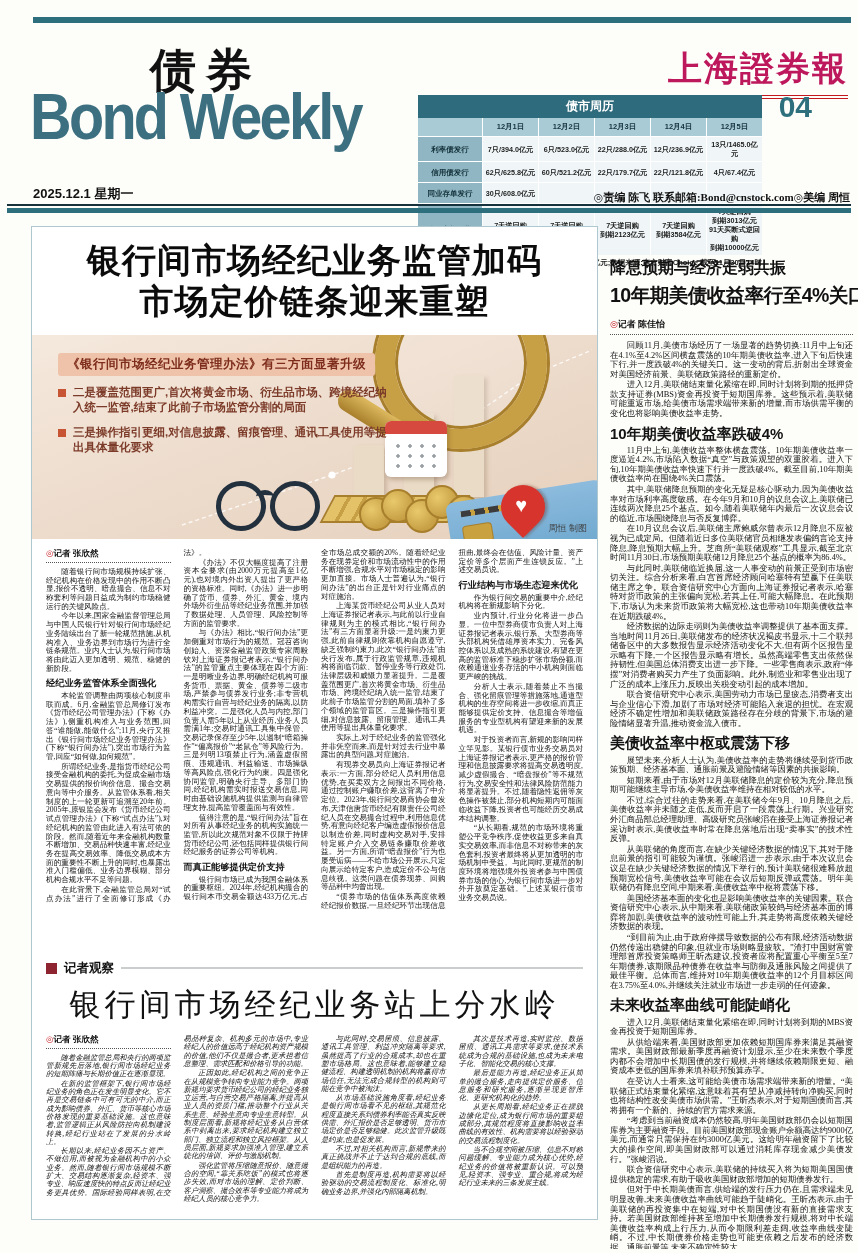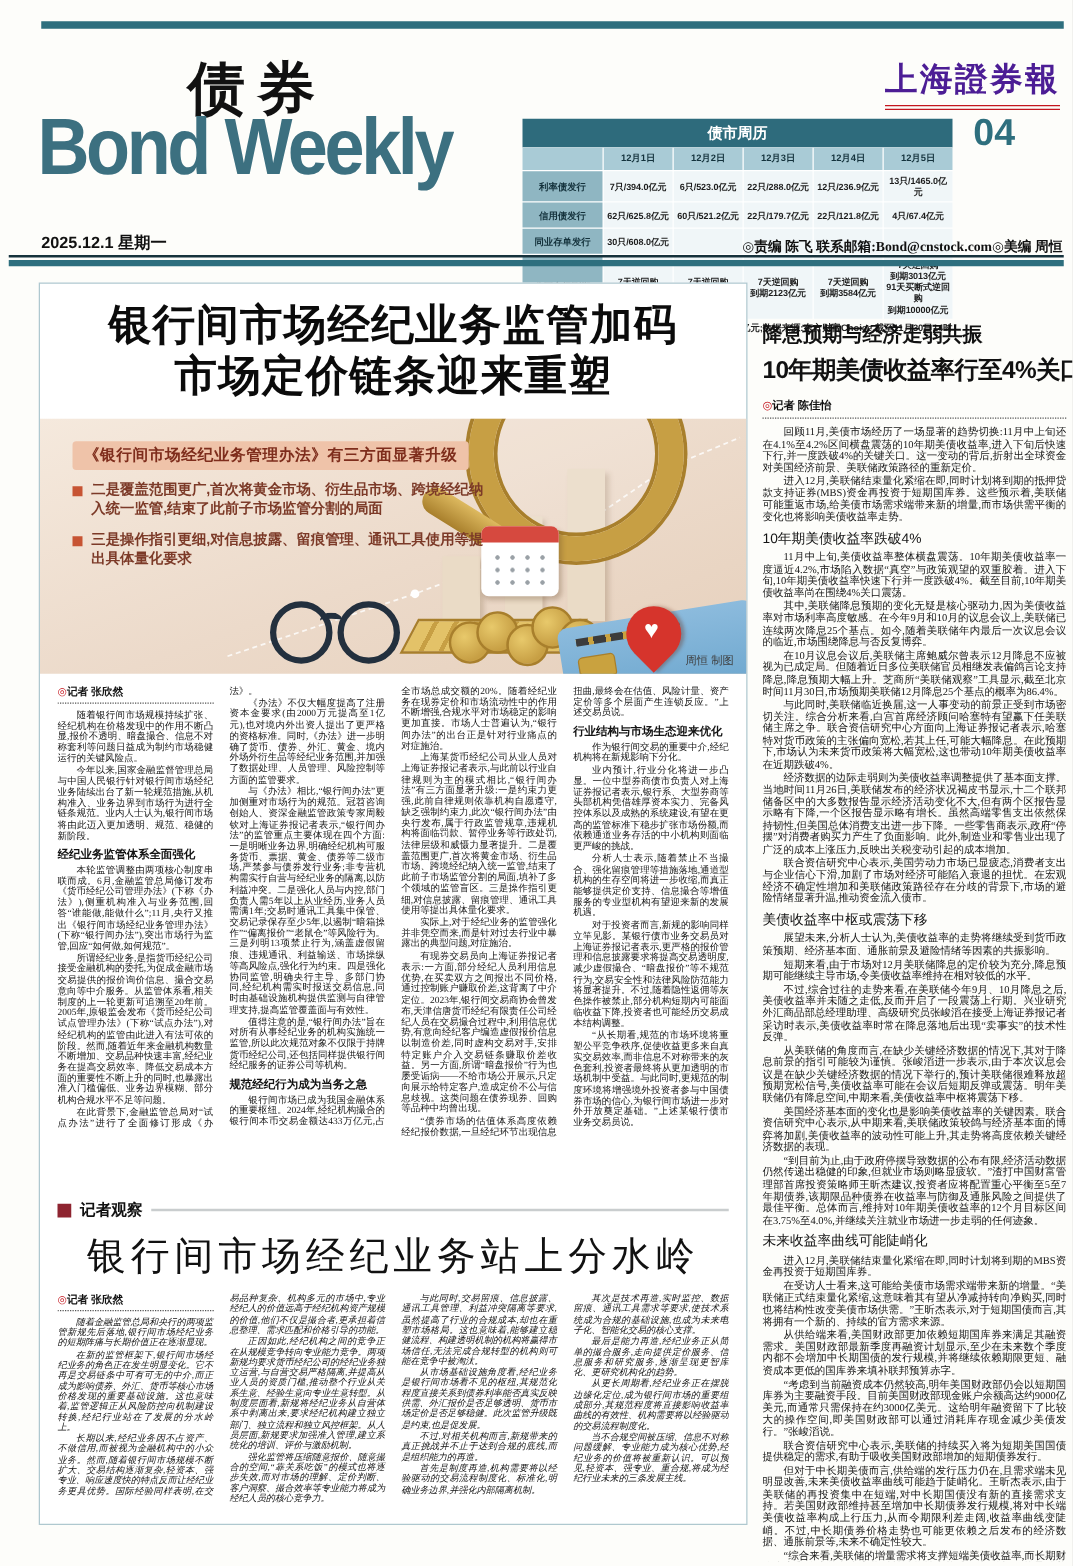--- a/index.html
+++ b/index.html
@@ -5,21 +5,21 @@
   html,body{margin:0;padding:0;background:#e8e8e4}
   .page{position:relative;width:858px;height:1253px;margin:0 auto;background:#fdfdfa;overflow:hidden;
         font-family:"Liberation Serif","DejaVu Serif",serif;color:#111}
 
   
   .top-rule{position:absolute;left:33px;right:7px;top:17px;height:6px;background:#2E6F7E}
   .cn-title{position:absolute;left:150px;top:40px;font-size:46px;letter-spacing:10px;font-weight:600}
   .en-title{position:absolute;left:30px;top:80px;font-size:64px;font-weight:800;color:#3C7080;
             font-family:"Liberation Sans","DejaVu Sans",sans-serif;letter-spacing:-3px;white-space:nowrap;
             transform:scaleX(.9);transform-origin:left top}
-  .paper-logo{position:absolute;right:10px;top:46px;color:#4c1d95;font-size:26px;font-weight:700;
+  .paper-logo{position:absolute;right:10px;top:46px;color:#be185d;font-size:34px;font-weight:700;
               letter-spacing:2px;border-bottom:4px double #C4161E;padding-bottom:3px}
   .page-num{position:absolute;right:46px;top:90px;color:#2E6F7E;font-size:30px;font-weight:700;
             font-family:"Liberation Sans",sans-serif}
 
   
   .calendar{position:absolute;left:418px;top:95px;width:344px;font-family:"Liberation Sans","DejaVu Sans",sans-serif}
   .cal-title{background:#2E6B7C;color:#fff;text-align:center;font-size:12px;font-weight:700;padding:3px 0}
   .cal-grid{display:grid;grid-template-columns:64px repeat(5,1fr);gap:1px;background:#fff}
   .cal-head{background:#A9CBD6;color:#14323C;font-size:7.5px;font-weight:700;text-align:center;padding:4px 0}
   .cal-label{background:#8FB6C2;color:#14323C;font-size:7.5px;font-weight:700;display:flex;align-items:center;
@@ -98,21 +98,21 @@
 
   
   .rcol{position:absolute;left:610px;top:258px;width:243px}
   .kicker{font-size:16px;font-weight:700;font-family:"Liberation Sans","DejaVu Sans",sans-serif}
   .rtitle{font-size:19.5px;font-weight:800;font-family:"Liberation Sans","DejaVu Sans",sans-serif;
           letter-spacing:-.5px;margin-top:3px;white-space:nowrap}
   .rrep{margin-top:9px;font-weight:700;font-size:9px;border-bottom:1px dotted #555;padding-bottom:3px}
   .rrep::first-letter{color:#C4161E}
   .rbody{margin-top:6px;height:908px;overflow:hidden;font-size:8.4px;line-height:1.14;text-align:justify;color:#141414}
   .rbody .p{text-indent:2em;margin:0 0 1px}
-  .rbody .h{font-weight:400;font-size:11px;font-family:"Liberation Sans",sans-serif;margin:6px 0 4px;text-indent:0}
+  .rbody .h{font-weight:700;font-size:15px;font-family:"Liberation Sans",sans-serif;margin:6px 0 4px;text-indent:0}
 </style>
 </head>
 <body>
 
 <div class="page">
 
   <div class="top-rule"></div>
 
   <div class="cn-title">债券</div>
   <div class="en-title">Bond Weekly</div>
@@ -232,21 +232,21 @@
         <div class="blk rep">◎记者 张欣然</div>
         <div class="blk p">随着银行间市场规模持续扩张、经纪机构在价格发现中的作用不断凸显,报价不透明、暗盘撮合、信息不对称套利等问题日益成为制约市场稳健运行的关键风险点。</div>
         <div class="blk p">今年以来,国家金融监督管理总局与中国人民银行针对银行间市场经纪业务陆续出台了新一轮规范措施,从机构准入、业务边界到市场行为进行全链条规范。业内人士认为,银行间市场将由此迈入更加透明、规范、稳健的新阶段。</div>
         <div class="blk h">经纪业务监管体系全面强化</div>
         <div class="blk p">本轮监管调整由两项核心制度串联而成。6月,金融监管总局修订发布《货币经纪公司管理办法》(下称《办法》),侧重机构准入与业务范围,回答“谁能做,能做什么”;11月,央行又推出《银行间市场经纪业务管理办法》(下称“银行间办法”),突出市场行为监管,回应“如何做,如何规范”。</div>
         <div class="blk p">所谓经纪业务,是指货币经纪公司接受金融机构的委托,为促成金融市场交易提供的报价询价信息、撮合交易意向等中介服务。从监管体系看,相关制度的上一轮更新可追溯至20年前。2005年,原银监会发布《货币经纪公司试点管理办法》(下称“试点办法”),对经纪机构的监管由此进入有法可依的阶段。然而,随着近年来金融机构数量不断增加、交易品种快速丰富,经纪业务在提高交易效率、降低交易成本方面的重要性不断上升的同时,也暴露出准入门槛偏低、业务边界模糊、部分机构合规水平不足等问题。</div>
         <div class="blk p">在此背景下,金融监管总局对“试点办法”进行了全面修订形成《办法》。</div>
         <div class="blk p">《办法》不仅大幅度提高了注册资本金要求(由2000万元提高至1亿元),也对境内外出资人提出了更严格的资格标准。同时,《办法》进一步明确了货币、债券、外汇、黄金、境内外场外衍生品等经纪业务范围,并加强了数据处理、人员管理、风险控制等方面的监管要求。</div>
         <div class="blk p">与《办法》相比,“银行间办法”更加侧重对市场行为的规范。冠苕咨询创始人、资深金融监管政策专家周毅钦对上海证券报记者表示,“银行间办法”的监管重点主要体现在四个方面:一是明晰业务边界,明确经纪机构可服务货币、票据、黄金、债券等二级市场,严禁参与债券发行业务;非专营机构需实行自营与经纪业务的隔离,以防利益冲突。二是强化人员与内控,部门负责人需5年以上从业经历,业务人员需满1年;交易时通讯工具集中保管、交易记录保存至少5年,以遏制“暗箱操作”“偏离报价”“老鼠仓”等风险行为。三是列明13项禁止行为,涵盖虚假留痕、违规通讯、利益输送、市场操纵等高风险点,强化行为约束。四是强化协同监管,明确央行主导、多部门协同,经纪机构需实时报送交易信息,同时由基础设施机构提供监测与自律管理支持,提高监管覆盖面与有效性。</div>
         <div class="blk p">值得注意的是,“银行间办法”旨在对所有从事经纪业务的机构实施统一监管,所以此次规范对象不仅限于持牌货币经纪公司,还包括同样提供银行间经纪服务的证券公司等机构。</div>
-        <div class="blk h">规范经纪行为成为当务之急</div>
+        <div class="blk h">而真正能够提供定价支持</div>
         <div class="blk p">银行间市场已成为我国金融体系的重要枢纽。2024年,经纪机构撮合的银行间本币交易金额达433万亿元,占全市场总成交额的20%。随着经纪业务在现券定价和市场流动性中的作用不断增强,合规水平对市场稳定的影响更加直接。市场人士普遍认为,“银行间办法”的出台正是针对行业痛点的对症施治。</div>
         <div class="blk p">上海某货币经纪公司从业人员对上海证券报记者表示,与此前以行业自律规则为主的模式相比,“银行间办法”有三方面显著升级:一是约束力更强,此前自律规则依靠机构自愿遵守,缺乏强制约束力,此次“银行间办法”由央行发布,属于行政监管规章,违规机构将面临罚款、暂停业务等行政处罚,法律层级和威慑力显著提升。二是覆盖范围更广,首次将黄金市场、衍生品市场、跨境经纪纳入统一监管,结束了此前子市场监管分割的局面,填补了多个领域的监管盲区。三是操作指引更细,对信息披露、留痕管理、通讯工具使用等提出具体量化要求。</div>
         <div class="blk p">实际上,对于经纪业务的监管强化并非凭空而来,而是针对过去行业中暴露出的典型问题,对症施治。</div>
         <div class="blk p">有现券交易员向上海证券报记者表示:一方面,部分经纪人员利用信息优势,在买卖双方之间报出不同价格,通过控制账户赚取价差,这背离了中介定位。2023年,银行间交易商协会曾发布,天津信唐货币经纪有限责任公司经纪人员在交易撮合过程中,利用信息优势,有意向经纪客户编造虚假报价信息以制造价差,同时虚构交易对手,安排特定账户介入交易链条赚取价差收益。另一方面,所谓“暗盘报价”行为也屡受诟病——不给市场公开展示,只定向展示给特定客户,造成定价不公与信息歧视。这类问题在债券现券、回购等品种中均曾出现。</div>
         <div class="blk p">“债券市场的估值体系高度依赖经纪报价数据,一旦经纪环节出现信息扭曲,最终会在估值、风险计量、资产定价等多个层面产生连锁反应。”上述交易员说。</div>
         <div class="blk h">行业结构与市场生态迎来优化</div>
         <div class="blk p">作为银行间交易的重要中介,经纪机构将在新规影响下分化。</div>
         <div class="blk p">业内预计,行业分化将进一步凸显。一位中型券商债市负责人对上海证券报记者表示,银行系、大型券商等头部机构凭借雄厚资本实力、完备风控体系以及成熟的系统建设,有望在更高的监管标准下稳步扩张市场份额,而依赖通道业务存活的中小机构则面临更严峻的挑战。</div>
         <div class="blk p">分析人士表示,随着禁止不当撮合、强化留痕管理等措施落地,通道型机构的生存空间将进一步收缩,而真正能够提供定价支持、信息撮合等增值服务的专业型机构有望迎来新的发展机遇。</div>
         <div class="blk p">对于投资者而言,新规的影响同样立竿见影。某银行债市业务交易员对上海证券报记者表示,更严格的报价管理和信息披露要求将提高交易透明度,减少虚假撮合、“暗盘报价”等不规范行为,交易安全性和法律风险防范能力将显著提升。不过,随着隐性返佣等灰色操作被禁止,部分机构短期内可能面临收益下降,投资者也可能经历交易成本结构调整。</div>
@@ -293,22 +293,22 @@
         <div class="blk p">联合资信研究中心表示,美国劳动力市场已显疲态,消费者支出与企业信心下滑,加剧了市场对经济可能陷入衰退的担忧。在宏观经济不确定性增加和美联储政策路径存在分歧的背景下,市场的避险情绪显著升温,推动资金流入债市。</div>
         <div class="blk h">美债收益率中枢或震荡下移</div>
         <div class="blk p">展望未来,分析人士认为,美债收益率的走势将继续受到货币政策预期、经济基本面、通胀前景及避险情绪等因素的共振影响。</div>
         <div class="blk p">短期来看,由于市场对12月美联储降息的定价较为充分,降息预期可能继续主导市场,令美债收益率维持在相对较低的水平。</div>
         <div class="blk p">不过,综合过往的走势来看,在美联储今年9月、10月降息之后,美债收益率并未随之走低,反而开启了一段震荡上行期。兴业研究外汇商品部总经理助理、高级研究员张峻滔在接受上海证券报记者采访时表示,美债收益率时常在降息落地后出现“卖事实”的技术性反弹。</div>
         <div class="blk p">从美联储的角度而言,在缺少关键经济数据的情况下,其对于降息前景的指引可能较为谨慎。张峻滔进一步表示,由于本次议息会议是在缺少关键经济数据的情况下举行的,预计美联储很难释放超预期宽松信号,美债收益率可能在会议后短期反弹或震荡。明年美联储仍有降息空间,中期来看,美债收益率中枢将震荡下移。</div>
         <div class="blk p">美国经济基本面的变化也是影响美债收益率的关键因素。联合资信研究中心表示,从中期来看,美联储政策较鸽与经济基本面的博弈将加剧,美债收益率的波动性可能上升,其走势将高度依赖关键经济数据的表现。</div>
         <div class="blk p">“到目前为止,由于政府停摆导致数据的公布有限,经济活动数据仍然传递出稳健的印象,但就业市场则略显疲软。”渣打中国财富管理部首席投资策略师王昕杰建议,投资者应将配置重心平衡至5至7年期债券,该期限品种债券在收益率与防御及通胀风险之间提供了最佳平衡。总体而言,维持对10年期美债收益率的12个月目标区间在3.75%至4.0%,并继续关注就业市场进一步走弱的任何迹象。</div>
         <div class="blk h">未来收益率曲线可能陡峭化</div>
         <div class="blk p">进入12月,美联储结束量化紧缩在即,同时计划将到期的MBS资金再投资于短期国库券。</div>
+        <div class="blk p">从供给端来看,美国财政部更加依赖短期国库券来满足其融资需求。美国财政部最新季度再融资计划显示,至少在未来数个季度内都不会增加中长期国债的发行规模,并将继续依赖期限更短、融资成本更低的国库券来填补联邦预算赤字。</div>
         <div class="blk p">在受访人士看来,这可能给美债市场需求端带来新的增量。“美联储正式结束量化紧缩,这意味着其有望从净减持转向净购买,同时也将结构性改变美债市场供需。”王昕杰表示,对于短期国债而言,其将拥有一个新的、持续的官方需求来源。</div>
-        <div class="blk p">从供给端来看,美国财政部更加依赖短期国库券来满足其融资需求。美国财政部最新季度再融资计划显示,至少在未来数个季度内都不会增加中长期国债的发行规模,并将继续依赖期限更短、融资成本更低的国库券来填补联邦预算赤字。</div>
         <div class="blk p">“考虑到当前融资成本仍然较高,明年美国财政部仍会以短期国库券为主要融资手段。目前美国财政部现金账户余额高达约9000亿美元,而通常只需保持在约3000亿美元。这给明年融资留下了比较大的操作空间,即美国财政部可以通过消耗库存现金减少美债发行。”张峻滔说。</div>
         <div class="blk p">联合资信研究中心表示,美联储的持续买入将为短期美国国债提供稳定的需求,有助于吸收美国财政部增加的短期债券发行。</div>
         <div class="blk p">但对于中长期美债而言,供给端的发行压力仍在,且需求端未见明显改善,未来美债收益率曲线可能趋于陡峭化。王昕杰表示,由于美联储的再投资集中在短端,对中长期国债没有新的直接需求支持。若美国财政部维持甚至增加中长期债券发行规模,将对中长端美债收益率构成上行压力,从而令期限利差走阔,收益率曲线变陡峭。不过,中长期债券价格走势也可能更依赖之后发布的经济数据、通胀前景等,未来不确定性较大。</div>
         <div class="blk p">“综合来看,美联储的增量需求将支撑短端美债收益率,而长期财政赤字和政府债务走高将对长端收益率构成一定压力,可能导致美债收益率曲线在短期内保持相对稳定,但在中长期内显现趋陡的形态。”联合资信研究中心表示。</div>
       </div>
   </div>
 
 </div>
 
 </body></html>

